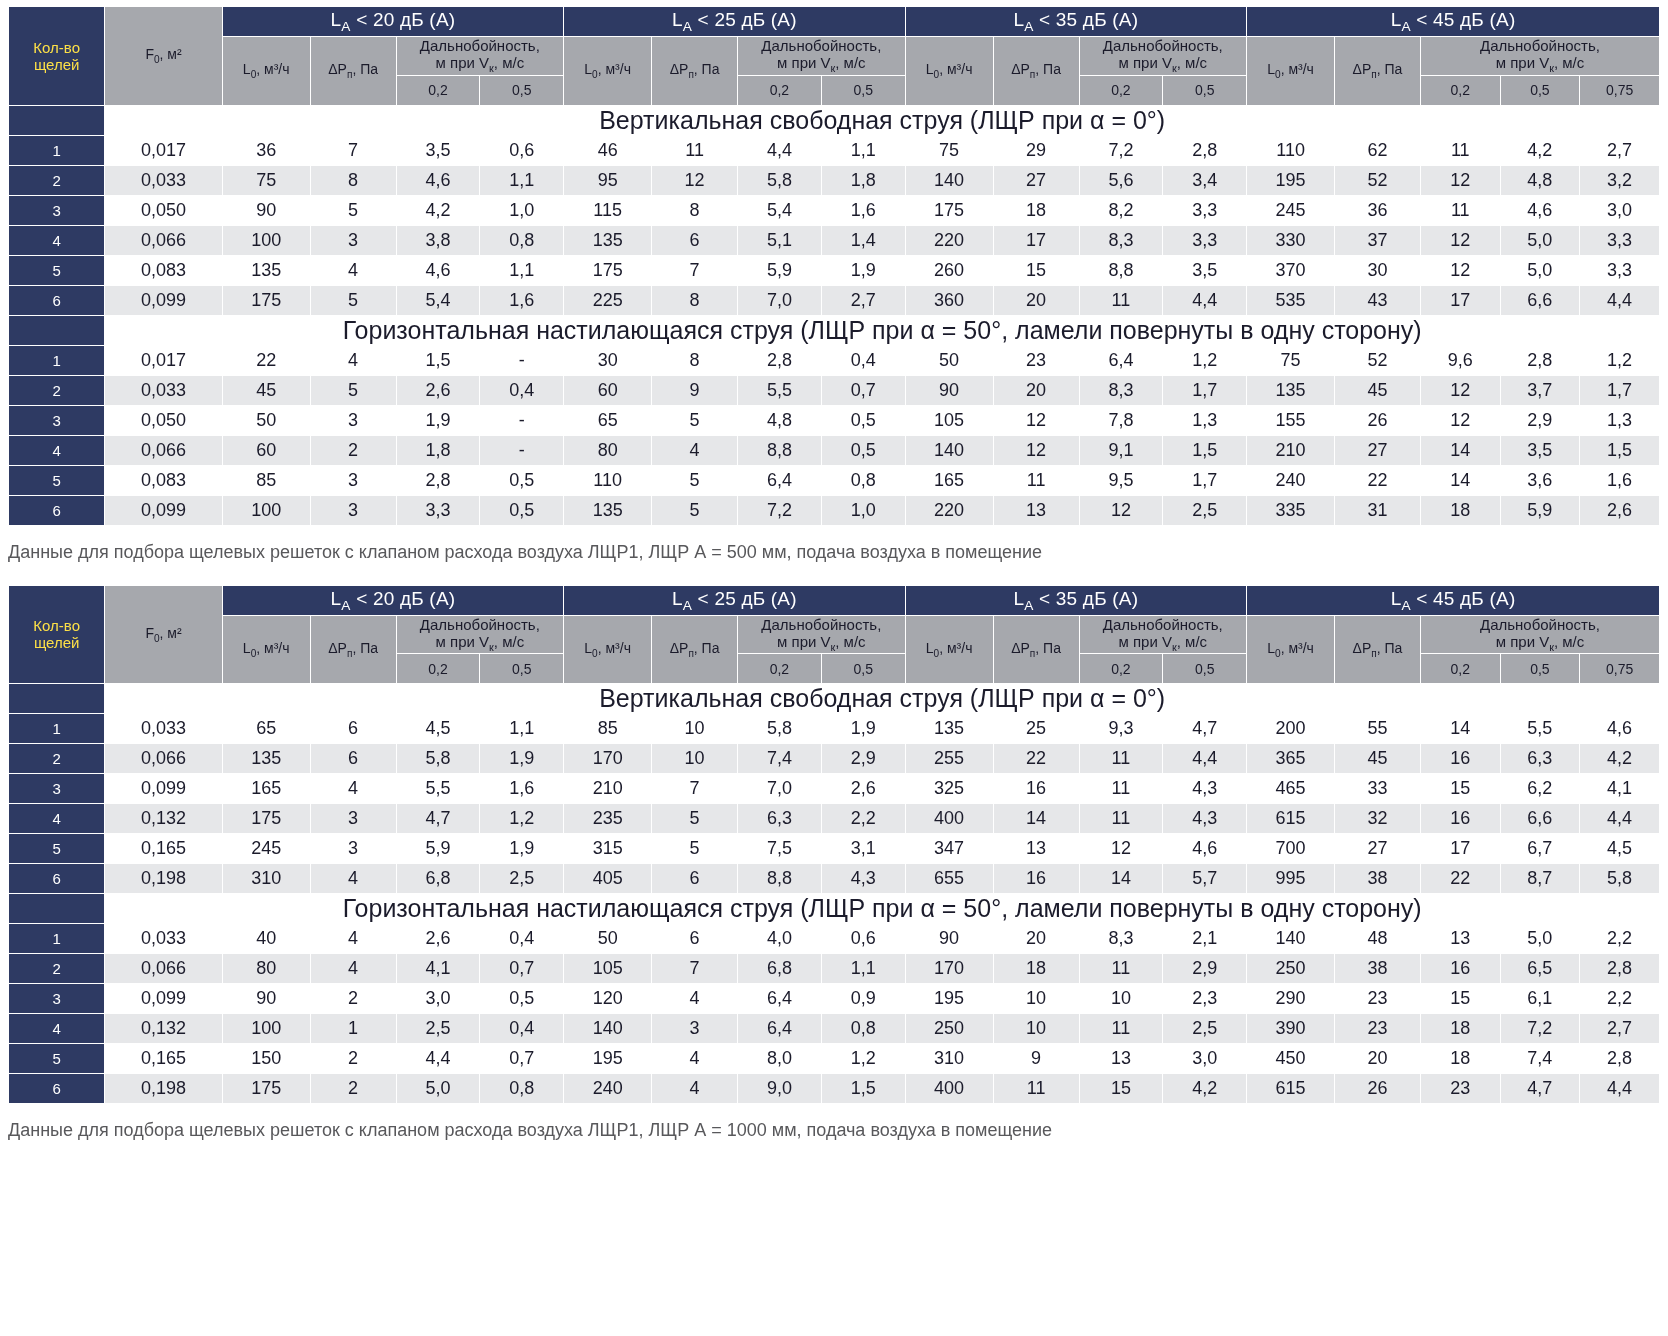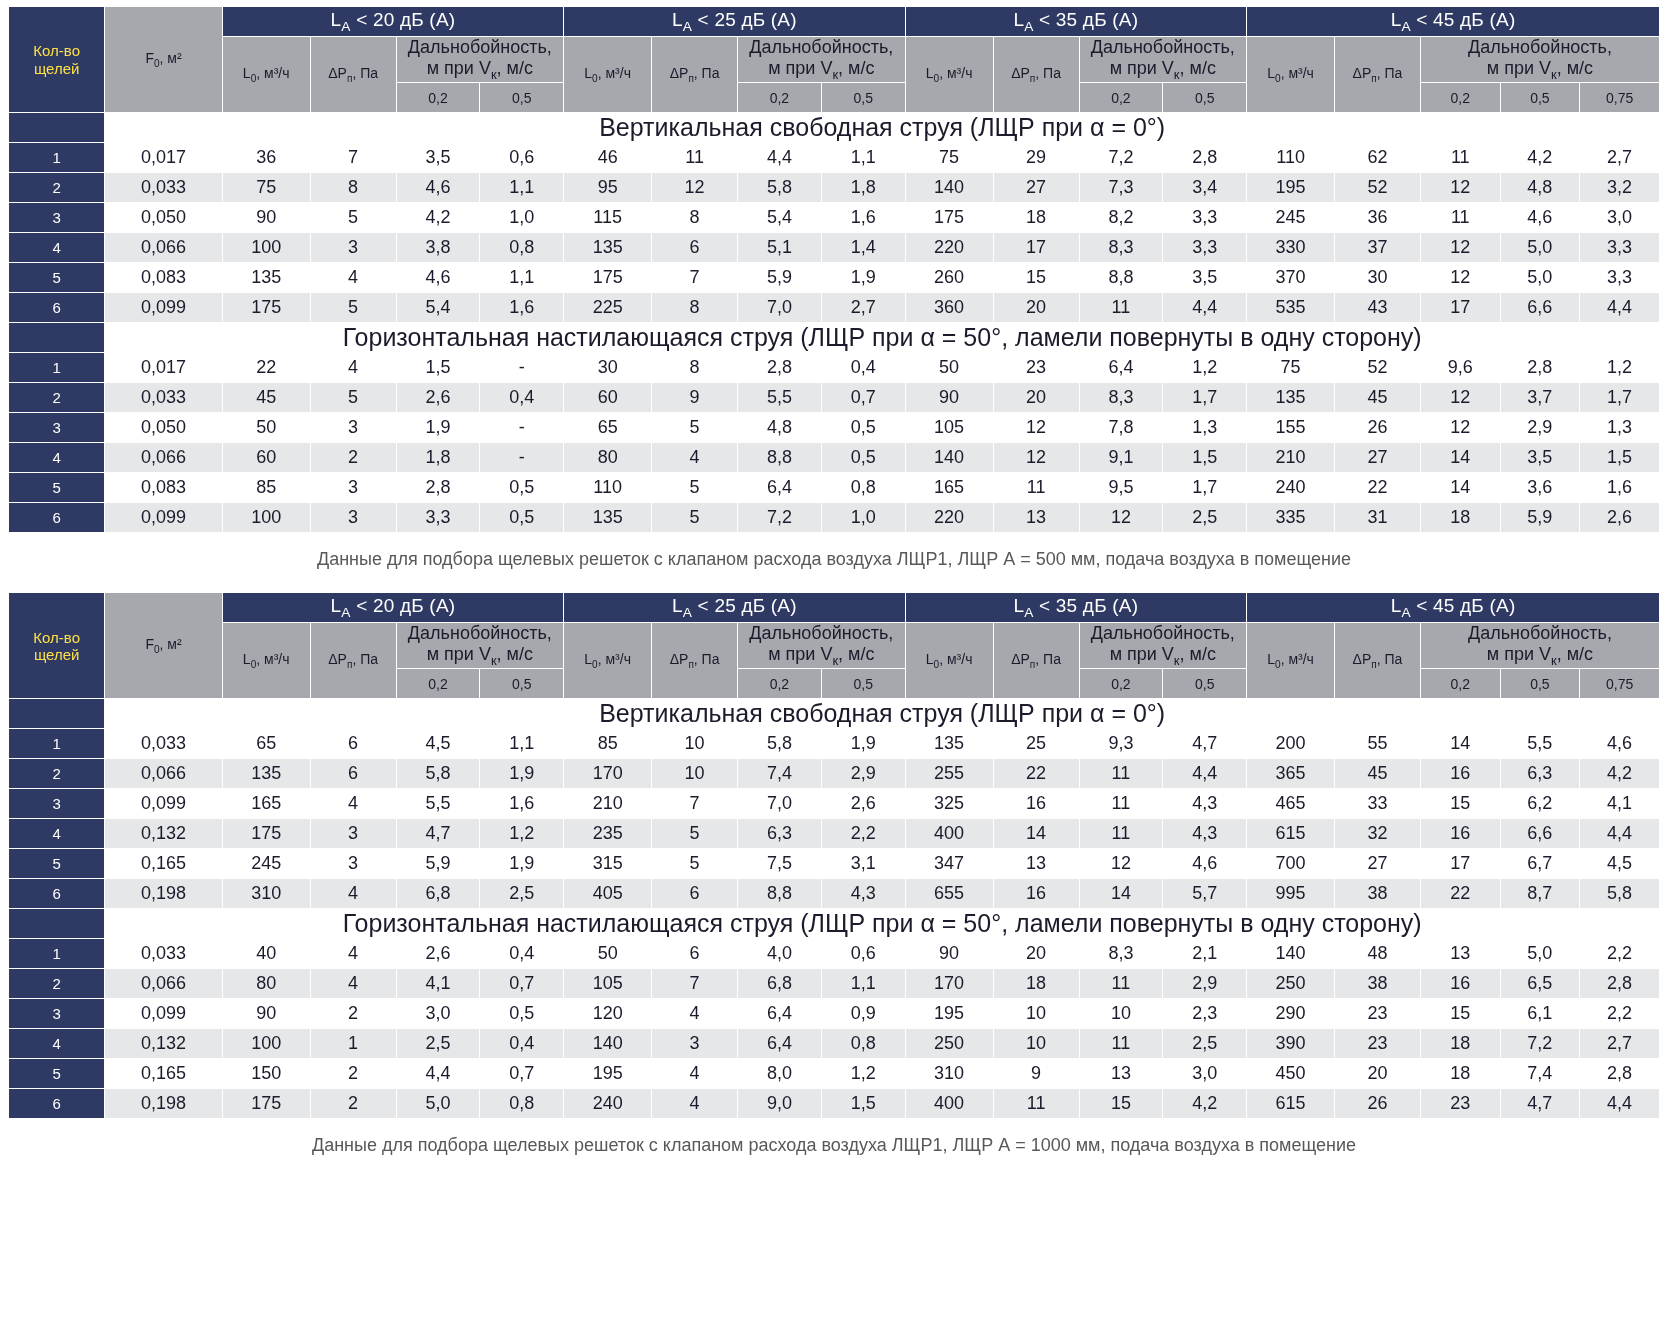--- a/index.html
+++ b/index.html
@@ -41,21 +41,21 @@
   .hdr-gray {
     background: #a6a8ad;
     color: #1b1b2b;
     font-weight: bold;
     font-size: 14px;
   }
   .hdr-gray-small {
     background: #a6a8ad;
     color: #1b1b2b;
     font-weight: bold;
-    font-size: 18px;
+    font-size: 15px;
     line-height: 1.15;
   }
   .hdr-gray-num {
     background: #a6a8ad;
     color: #1b1b2b;
     font-weight: bold;
     font-size: 14px;
   }
   .corner {
     background: #2e3a63;
@@ -80,21 +80,21 @@
     background: #2e3a63;
     color: #ffffff;
     font-weight: bold;
     font-size: 15px;
   }
   tr.odd td.data { background: #ffffff; }
   tr.even td.data { background: #e6e7e9; }
   td.data { font-size: 18px; color: #1b1b2b; }
   .sub { font-size: 0.72em; vertical-align: sub; }
   .caption {
-    text-align: center;
+    text-align: left;
     font-size: 18px;
     color: #58585b;
     padding: 16px 0 22px 0;
   }
   .caption.last { padding-bottom: 6px; }
 </style>
 </head>
 <body>
 
 <div class="page">
@@ -189,21 +189,21 @@
               <td class="data">75</td>
               <td class="data">8</td>
               <td class="data">4,6</td>
               <td class="data">1,1</td>
               <td class="data">95</td>
               <td class="data">12</td>
               <td class="data">5,8</td>
               <td class="data">1,8</td>
               <td class="data">140</td>
               <td class="data">27</td>
-              <td class="data">7,3</td>
+              <td class="data">5,6</td>
               <td class="data">3,4</td>
               <td class="data">195</td>
               <td class="data">52</td>
               <td class="data">12</td>
               <td class="data">4,8</td>
               <td class="data">3,2</td>
             </tr>
             <tr class="odd">
               <td class="rownum">3</td>
               <td class="data">0,050</td>

